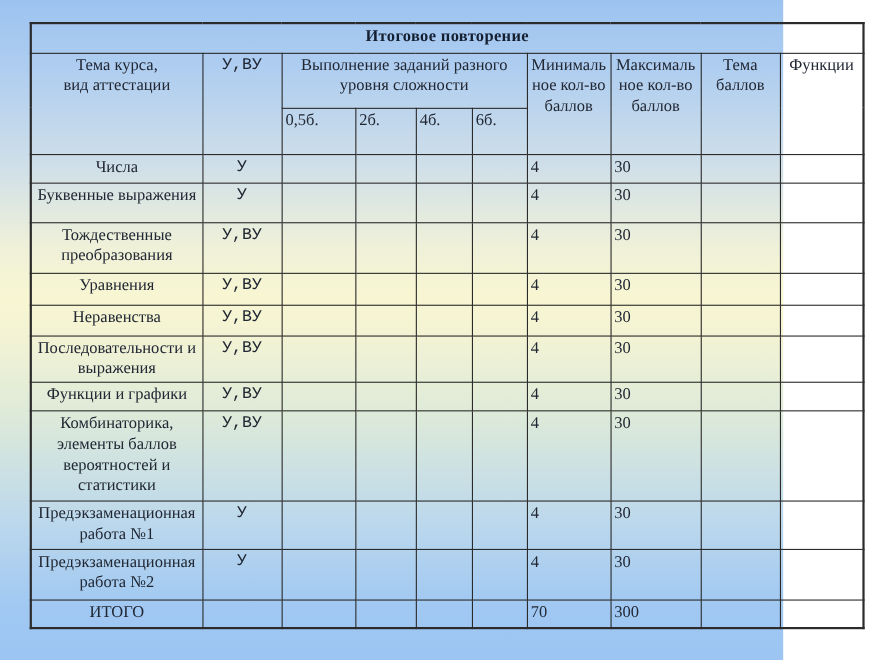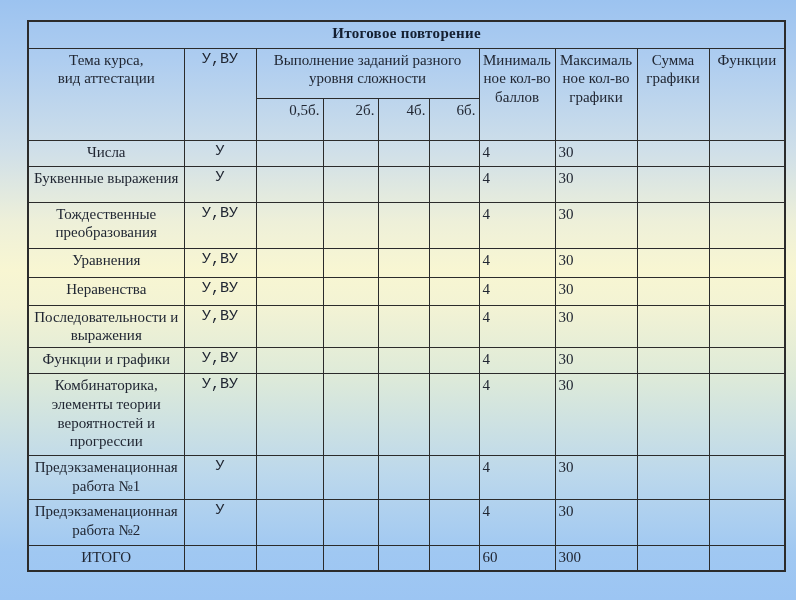--- a/index.html
+++ b/index.html
@@ -2,21 +2,21 @@
 <html><head>
 <meta charset="utf-8">
 <style>
   html,body { margin:0; padding:0; }
   body {
     width:800px; height:600px; overflow:hidden;
     font-family:"Liberation Serif","DejaVu Serif",serif;
     color:#212733;
   }
   .slide {
-    position:relative; width:796px; height:600px;
+    position:relative; width:712px; height:600px;
     background:linear-gradient(180deg,
       #9cc3f0 0%, #aecdf0 10%, #cfdfe9 25%, #eef0d9 37%,
       #f8f6d2 45%, #f3f3d4 51%, #ddead9 63%, #bcd8ec 79%,
       #a0c8f2 92%, #9cc5f3 100%);
   }
   table.grid {
     position:absolute; left:27px; top:20px;
     width:757px; border-collapse:collapse; table-layout:fixed;
     border:2px solid #2b2b2b;
   }
@@ -28,21 +28,21 @@
     font-size:15px; line-height:1.25;
     padding:2px 3px;
   }
   td.title-cell {
     text-align:center; vertical-align:middle;
     font-weight:bold; font-size:17px; color:#141f31;
     letter-spacing:0.3px;
   }
   td.th { text-align:center; padding-top:4px; }
   td.topic-th { white-space:pre-line; }
-  td.sub { text-align:right; vertical-align:middle; }
+  td.sub { text-align:left; vertical-align:middle; }
   td.topic { text-align:center; padding:3px 8px 3px 7px; }
   td.uvu {
     text-align:center; padding-top:3px;
     font-family:Liberation Mono, monospace;
     font-size:15px;
   }
   td.num { text-align:left; padding:3px 6px; }
   tr.h27{height:27px} tr.h50{height:50px} tr.h42{height:42px}
   tr.h26{height:26px} tr.h36{height:36px} tr.h46{height:46px}
   tr.h29{height:29px} tr.h28{height:28px} tr.h82{height:82px}
@@ -68,22 +68,22 @@
     <tbody>
       <tr class="h27">
         <td class="title-cell" colspan="10">Итоговое повторение</td>
       </tr>
       <tr class="h50">
         <td class="th topic-th" rowspan="2">Тема курса,
 вид аттестации</td>
         <td class="th uvu" rowspan="2">У,ВУ</td>
         <td class="th" colspan="4">Выполнение заданий разного уровня сложности</td>
         <td class="th" rowspan="2">Минимальное кол-во баллов</td>
-        <td class="th" rowspan="2">Максимальное кол-во графики</td>
-        <td class="th" rowspan="2">Сумма графики</td>
+        <td class="th" rowspan="2">Максимальное кол-во баллов</td>
+        <td class="th" rowspan="2">Тема баллов</td>
         <td class="th" rowspan="2">Функции</td>
       </tr>
       <tr class="h42">
         <td class="sub">0,5б.</td>
         <td class="sub">2б.</td>
         <td class="sub">4б.</td>
         <td class="sub">6б.</td>
       </tr>
 
       <tr class="h26">
@@ -164,21 +164,21 @@
         <td></td>
         <td></td>
         <td></td>
         <td></td>
         <td class="num">4</td>
         <td class="num">30</td>
         <td class="num"></td>
         <td class="num"></td>
       </tr>
       <tr class="h82">
-        <td class="topic">Комбинаторика, элементы теории вероятностей и прогрессии</td>
+        <td class="topic">Комбинаторика, элементы баллов вероятностей и статистики</td>
         <td class="uvu">У,ВУ</td>
         <td></td>
         <td></td>
         <td></td>
         <td></td>
         <td class="num">4</td>
         <td class="num">30</td>
         <td class="num"></td>
         <td class="num"></td>
       </tr>
@@ -206,20 +206,20 @@
         <td class="num"></td>
         <td class="num"></td>
       </tr>
       <tr class="h25">
         <td class="topic">ИТОГО</td>
         <td class="uvu"></td>
         <td></td>
         <td></td>
         <td></td>
         <td></td>
-        <td class="num">60</td>
+        <td class="num">70</td>
         <td class="num">300</td>
         <td class="num"></td>
         <td class="num"></td>
       </tr>
     </tbody>
   </table>
 </div>
 
 </body></html>

